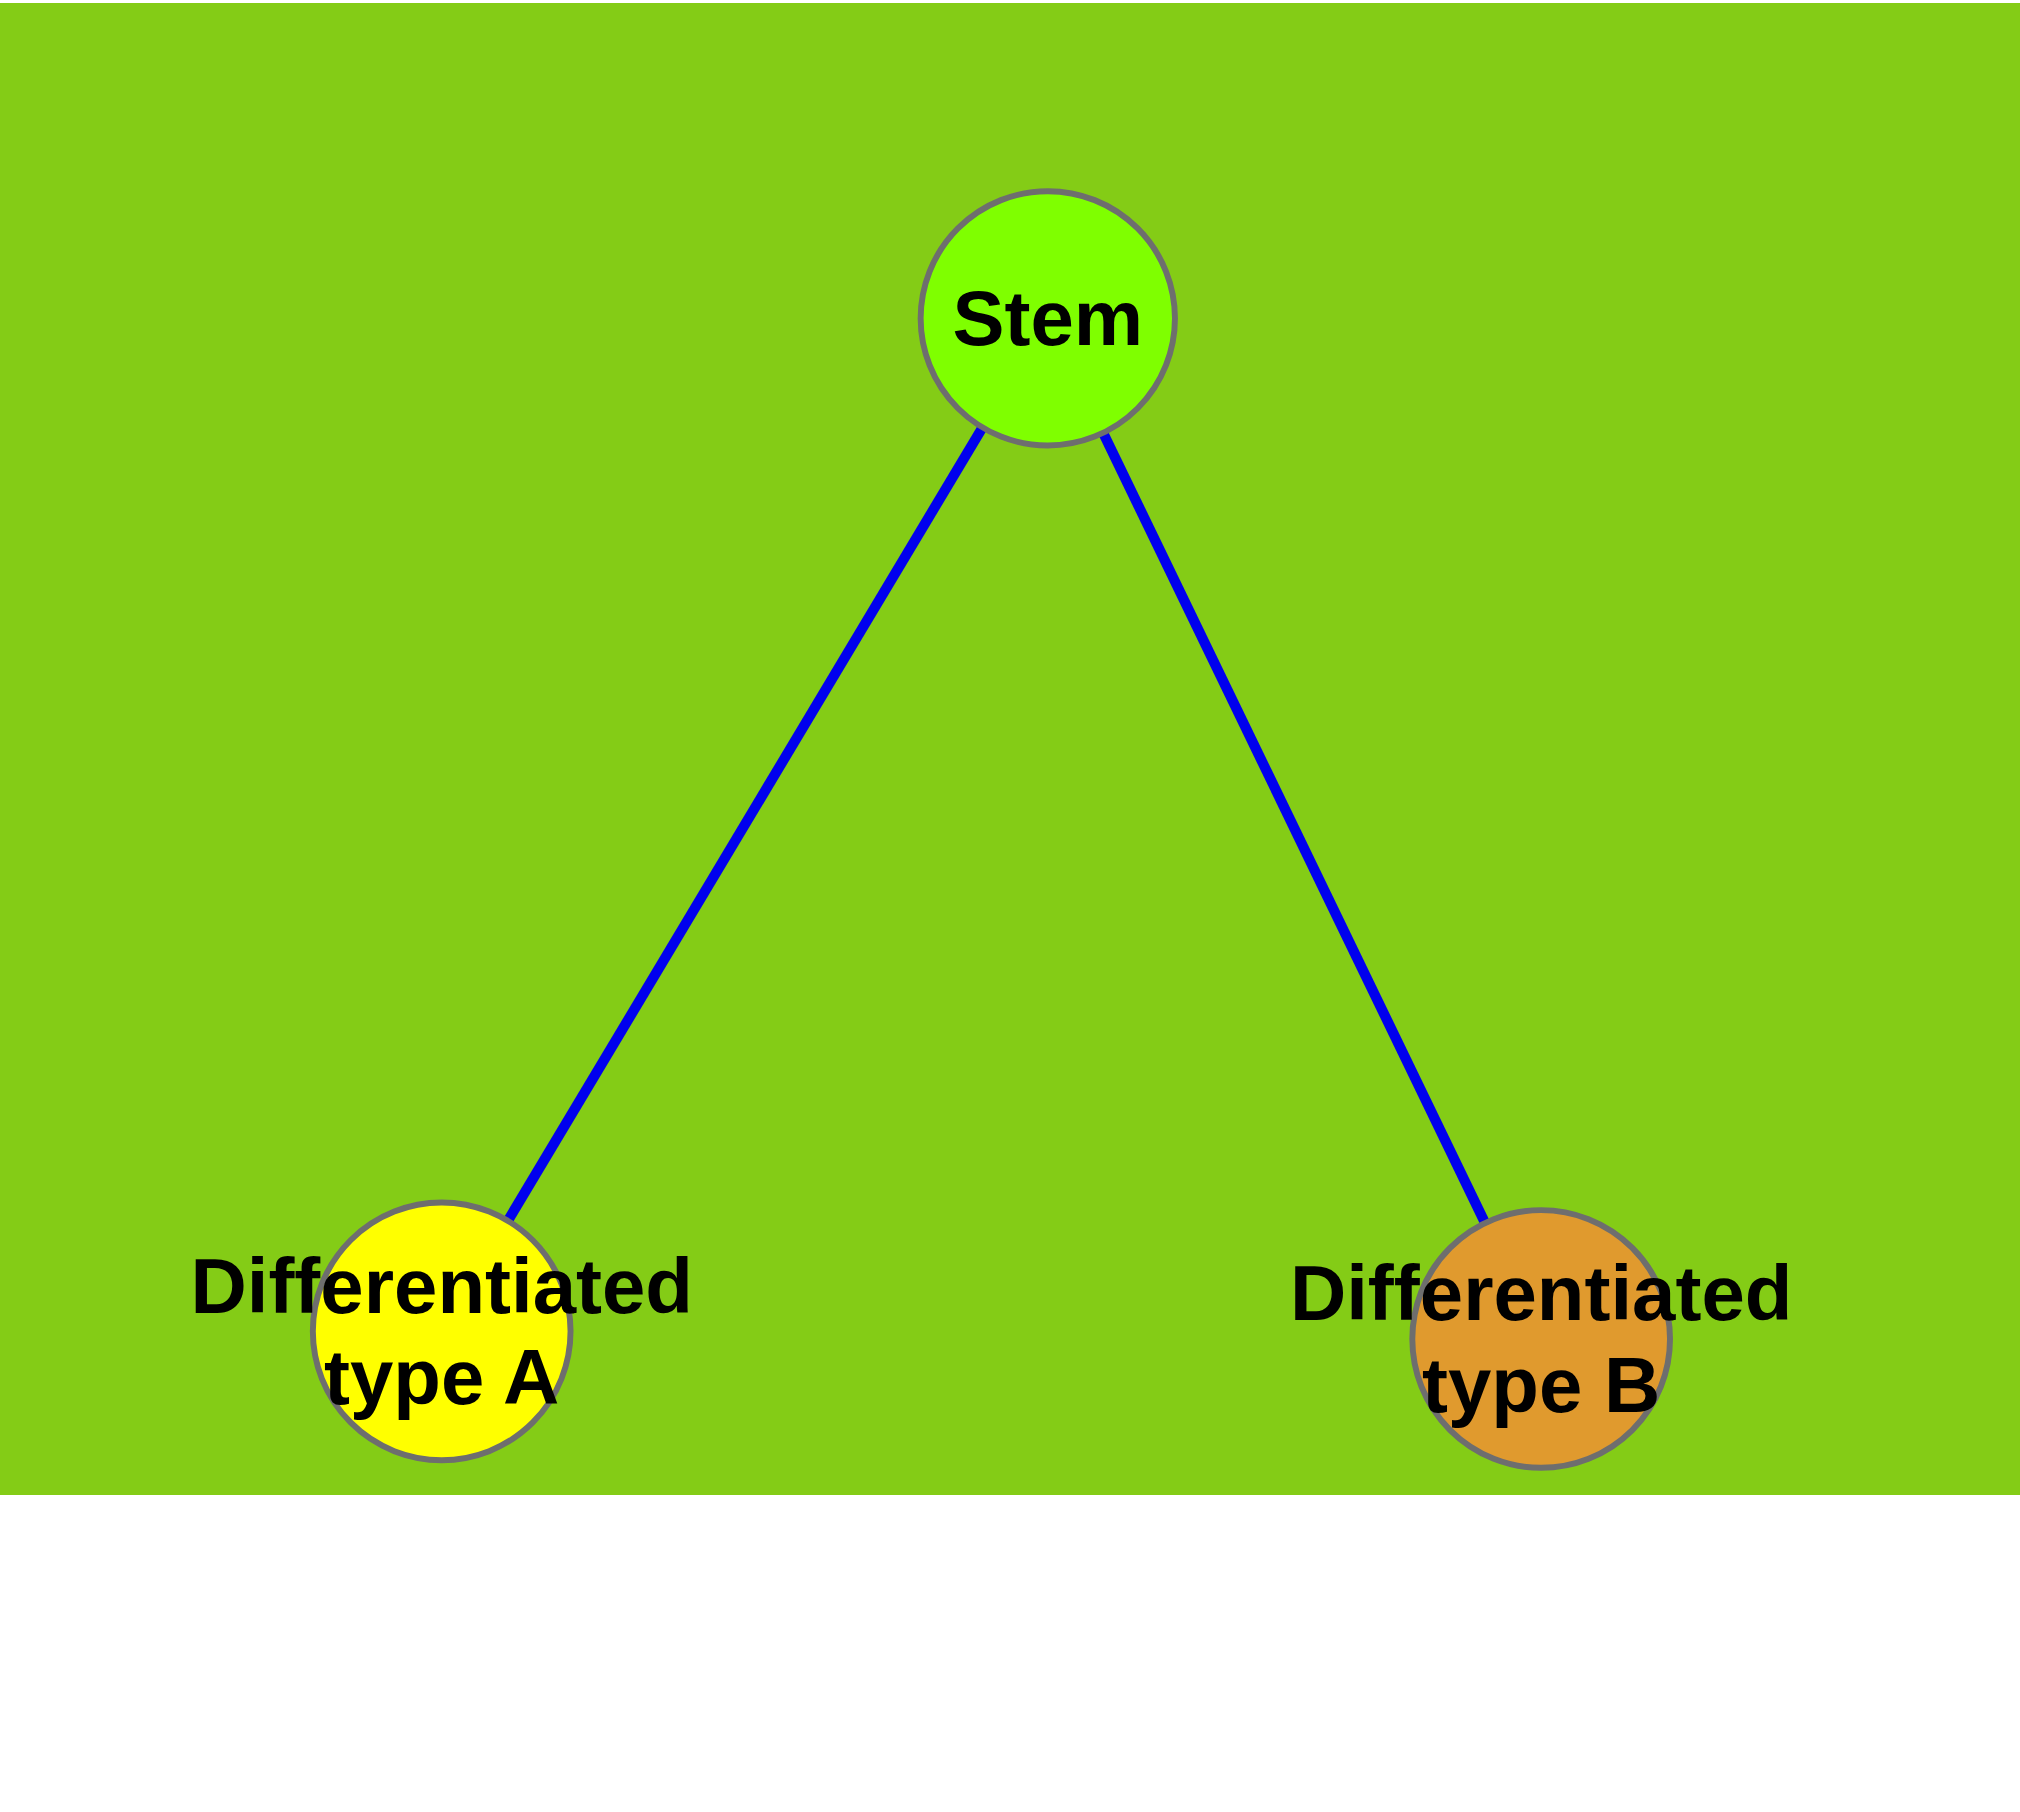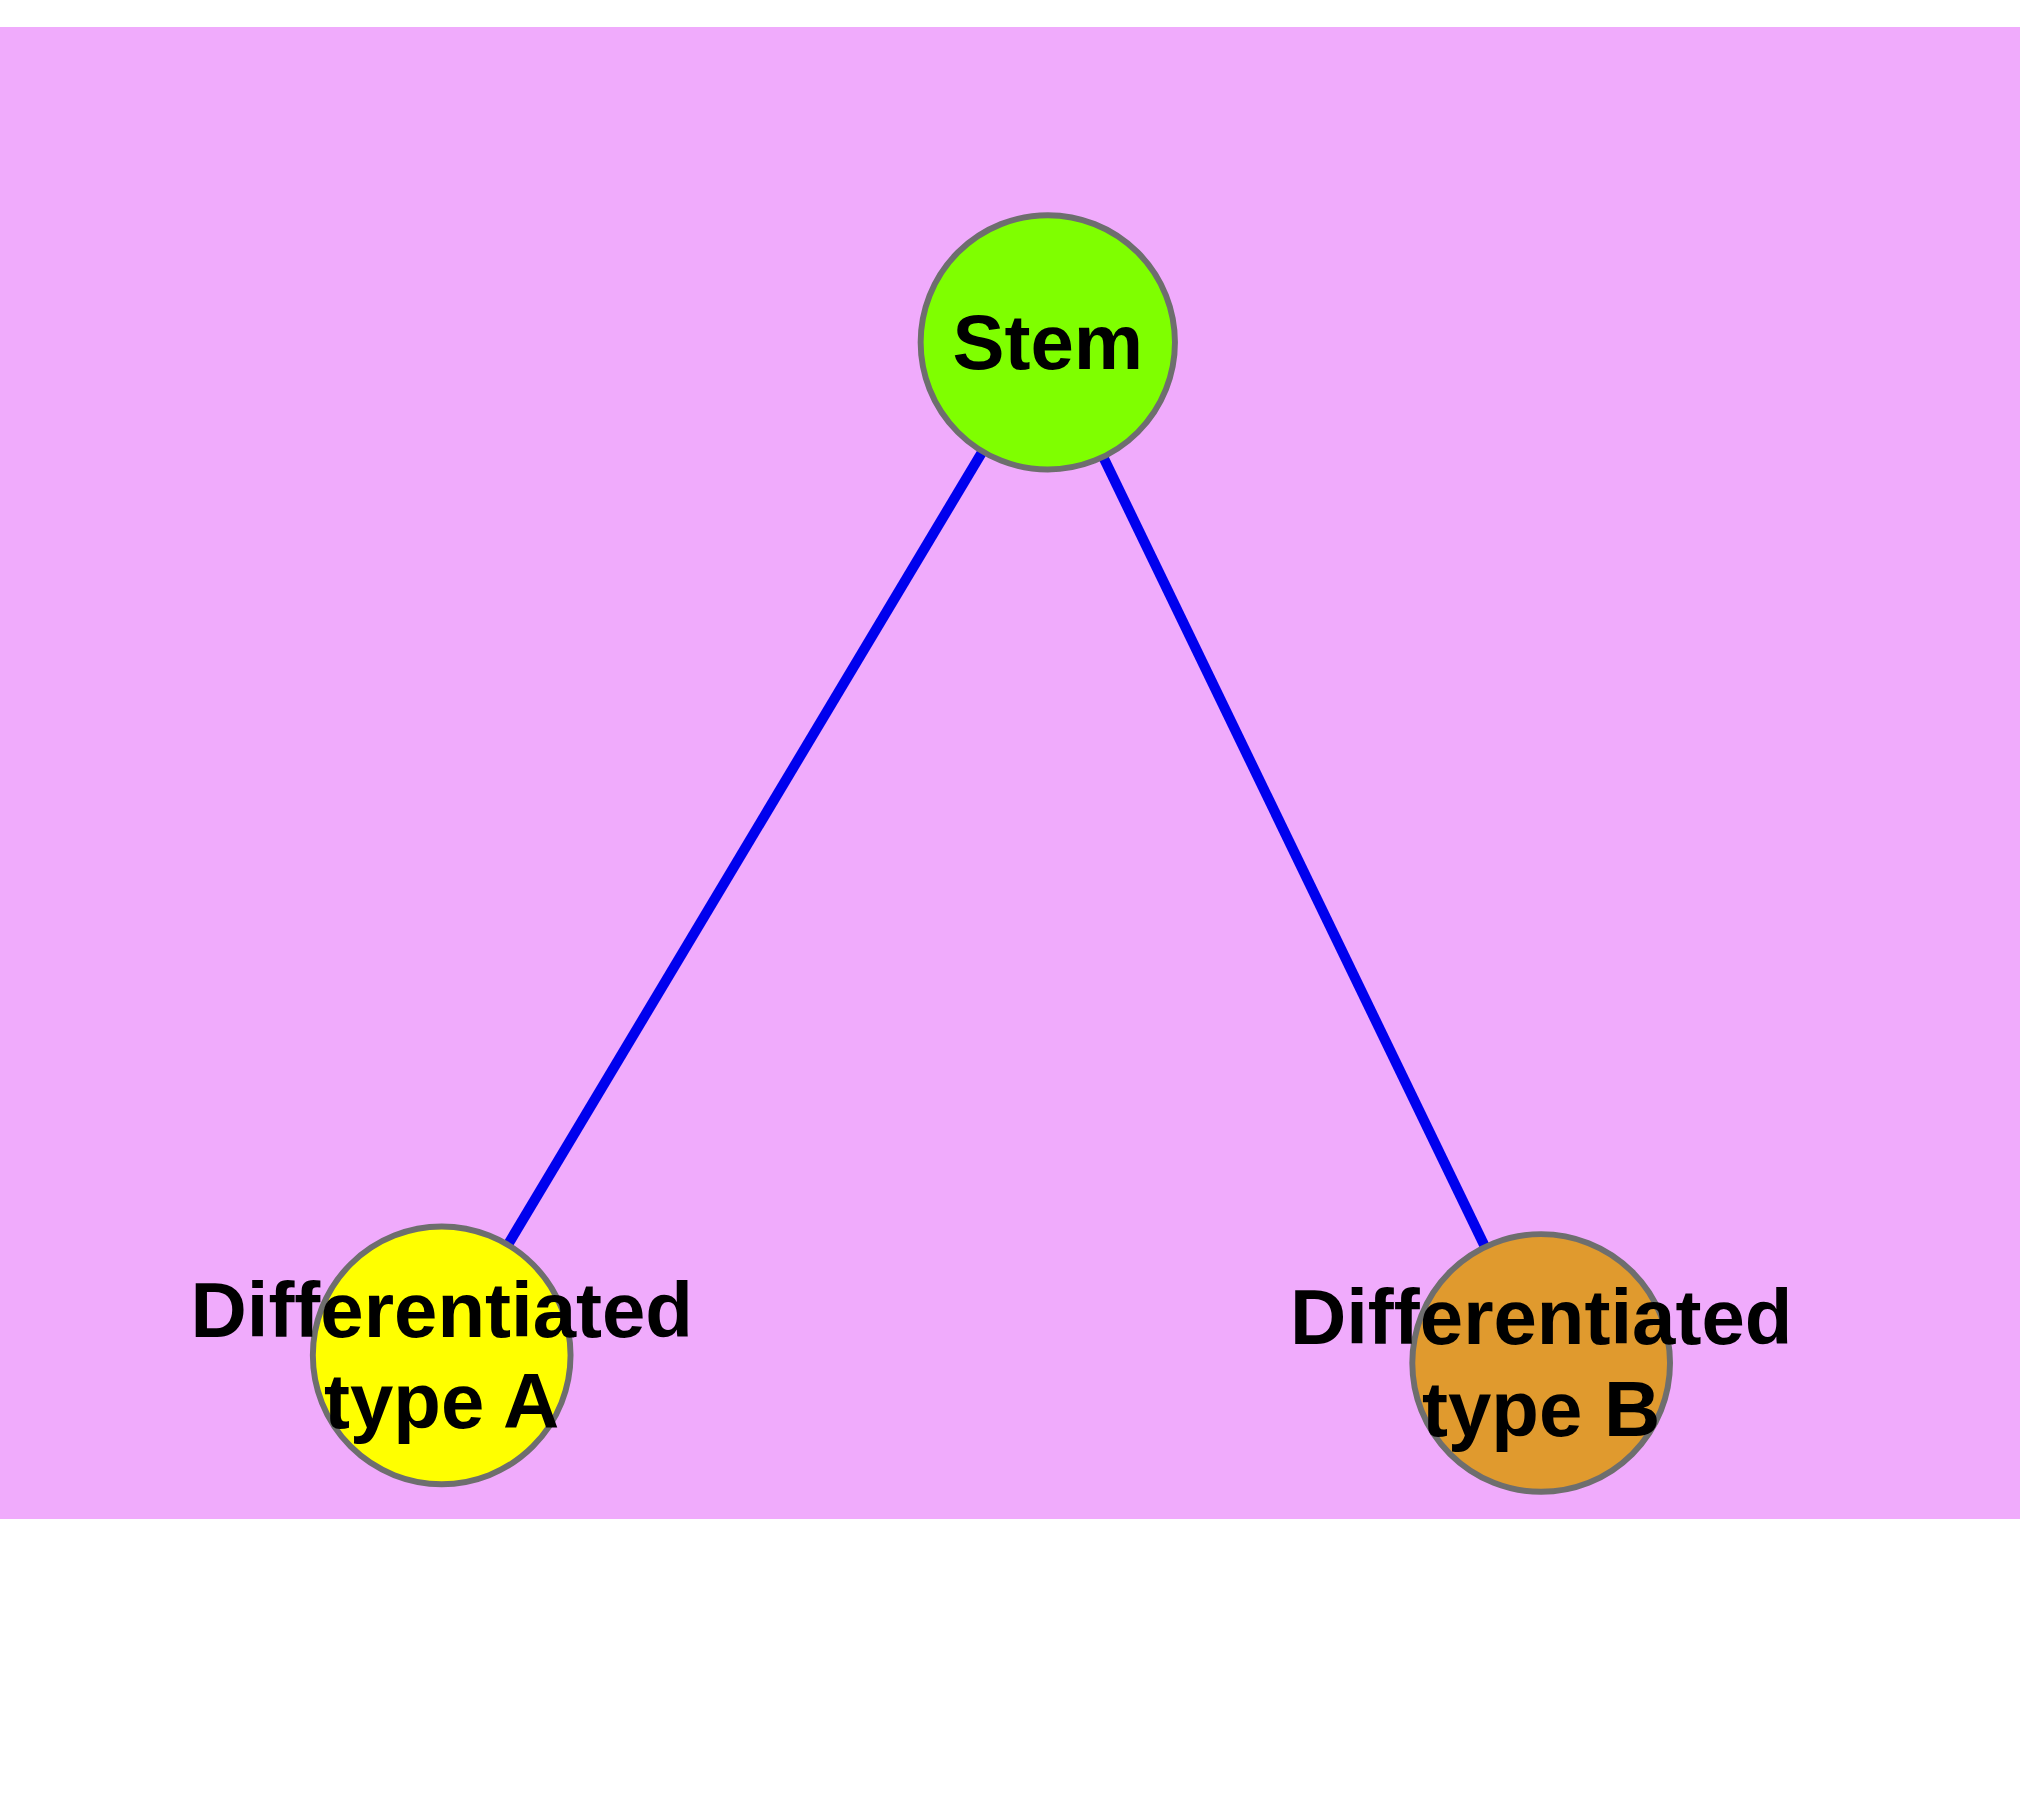--- a/index.html
+++ b/index.html
@@ -13,22 +13,21 @@
     height: 1812px;
     overflow: hidden;
     background: #ffffff;
   }
   #canvas {
     position: absolute;
     left: 0;
     top: 3.4px;
     width: 2021px;
     height: 1492px;
-    background: #f0abfc;
-    margin-top: 24px;
+    background: #84cc16;
   }
   #graph-svg {
     position: absolute;
     left: 0;
     top: 0;
     width: 2021px;
     height: 1809px;
     display: block;
   }
   .node-label {

